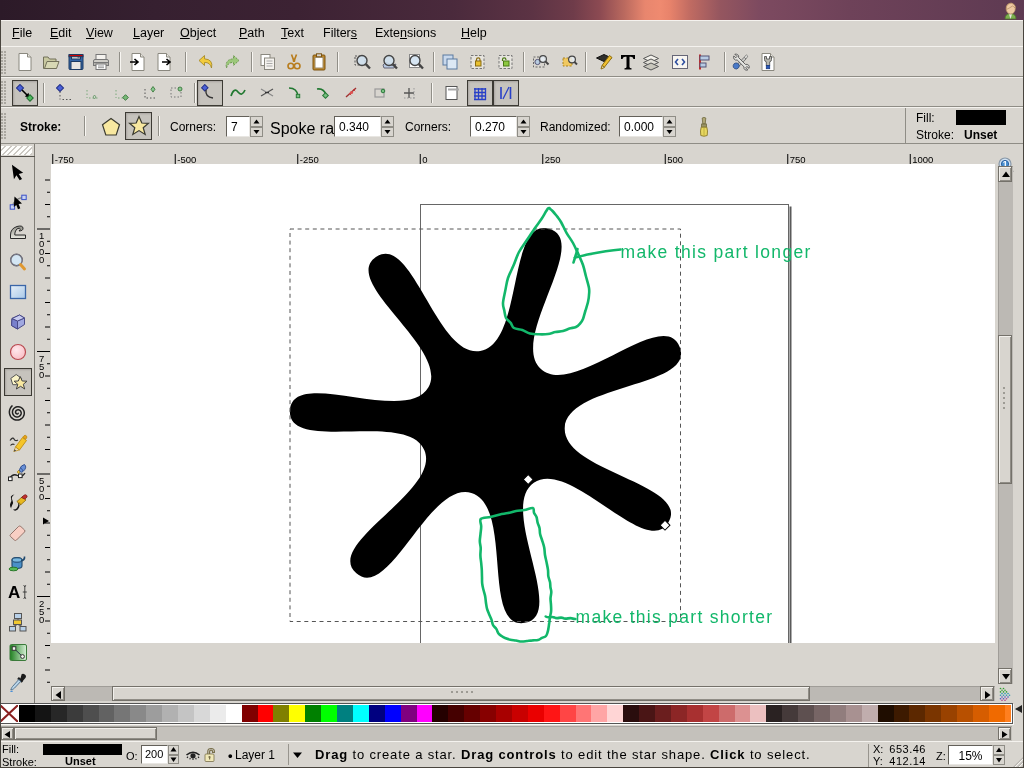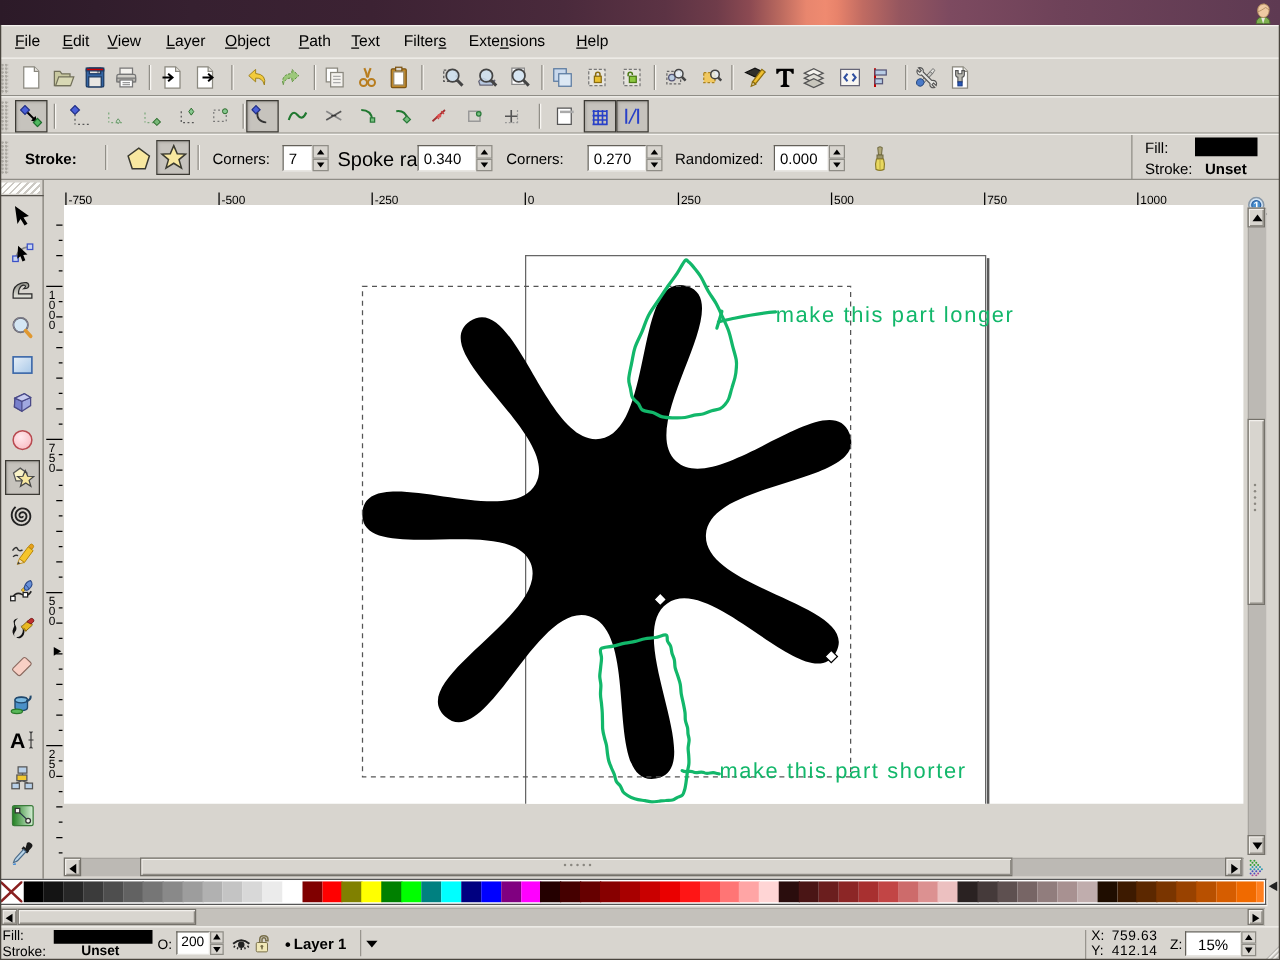--- a/index.html
+++ b/index.html
@@ -953,30 +953,31 @@
 <circle cx="8" cy="7.8" r="2.6" fill="#222"></circle>
 <path d="M3 8.6 L2 10 M5.3 9.8 L4.8 11.4 M8 10.4 L8 12 M10.7 9.8 L11.2 11.4 M13 8.6 L14 10" stroke="#222" stroke-width="1.1"></path>
 </svg>
     <svg class="abs" style="left:203px;top:5px" width="13" height="16" viewBox="0 0 13 16">
 <path d="M4.8 7 V4.5 Q4.8 1.5 8.1 1.5 Q11.4 1.5 11.4 4.5 V5.5 H9.6 V4.7 Q9.6 3.2 8.1 3.2 Q6.6 3.2 6.6 4.7 V7" fill="none" stroke="#786f4a" stroke-width="1.2"></path>
 <rect x="2" y="7" width="9" height="7.5" rx="1" fill="#f0e8b8" stroke="#786f4a" stroke-width="0.8"></rect>
 <circle cx="6.5" cy="10" r="1.1" fill="#786f4a"></circle>
       <rect x="6" y="10" width="1.2" height="2.5" fill="#786f4a"></rect>
 </svg>
     <span class="abs" style="left:228px;top:6px;font-weight:bold;font-size:13px">•</span>
-    <span class="abs" style="left:235px;top:6px;font-weight:bold">Layer 1</span>
+    <span class="abs" style="left:235px;top:6px;font-weight:normal">Layer 1</span>
     <div class="abs" style="left:288px;top:2px;width:1px;height:21px;background:#98958e"></div>
     <div class="abs" style="left:289px;top:2px;width:17px;height:21px;display:flex;align-items:center;justify-content:center">
       <svg width="11" height="8">
         <path d="M5.5 7 L10 1.5 H1 Z" fill="#000"></path>
       </svg>
     </div>
+    <span class="abs" style="left:315px;top:5px;font-size:13px;letter-spacing:0.85px;white-space:nowrap"><b>Drag</b> to create a star. <b>Drag controls</b> to edit the star shape. <b>Click</b> to select.</span>
     <div class="abs" style="left:868px;top:2px;width:1px;height:24px;background:#98958e"></div>
     <span class="abs" style="left:873px;top:1px;font-size:11px">X:</span>
-    <span class="abs" style="left:888px;top:1px;width:38px;text-align:right;font-size:11px;letter-spacing:0.5px">759.63</span>
+    <span class="abs" style="left:888px;top:1px;width:38px;text-align:right;font-size:11px;letter-spacing:0.5px">653.46</span>
     <span class="abs" style="left:873px;top:13px;font-size:11px">Y:</span>
     <span class="abs" style="left:888px;top:13px;width:38px;text-align:right;font-size:11px;letter-spacing:0.5px">412.14</span>
     <span class="abs" style="left:936px;top:8px;font-size:11px">Z:</span>
     <div class="ebox" style="left:948px;top:3px;width:45px;height:20px;padding:3px 0 0 0;text-align:center;font-size:12px">15%</div>
     <div class="abs" style="left:993px;top:3px;width:12px;height:20px">
       <div class="abs" style="left:0;top:0;width:12px;height:10px;background:#d8d5cf;border:1px solid #8f8d86">
         <svg width="10" height="8">
           <path d="M5 1.5 L8 6 H2 Z" fill="#000"></path>
         </svg>
       </div>

